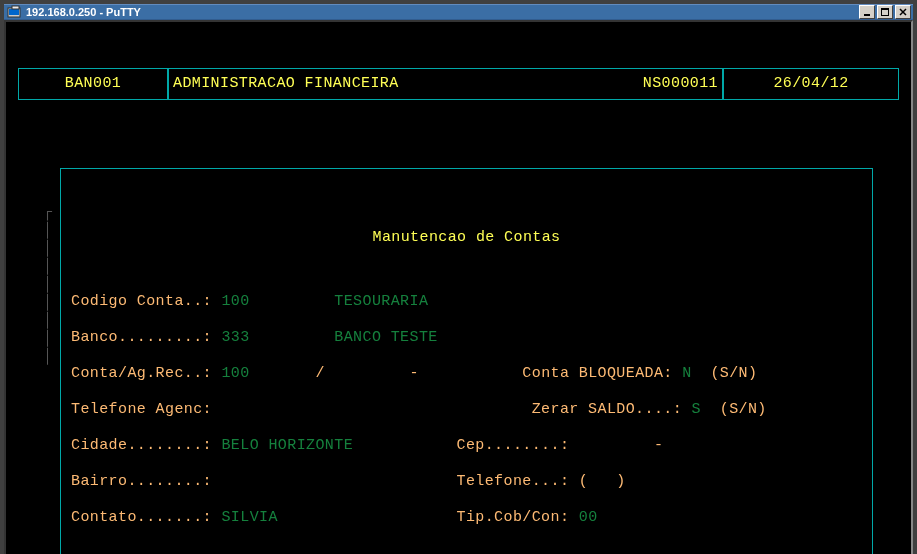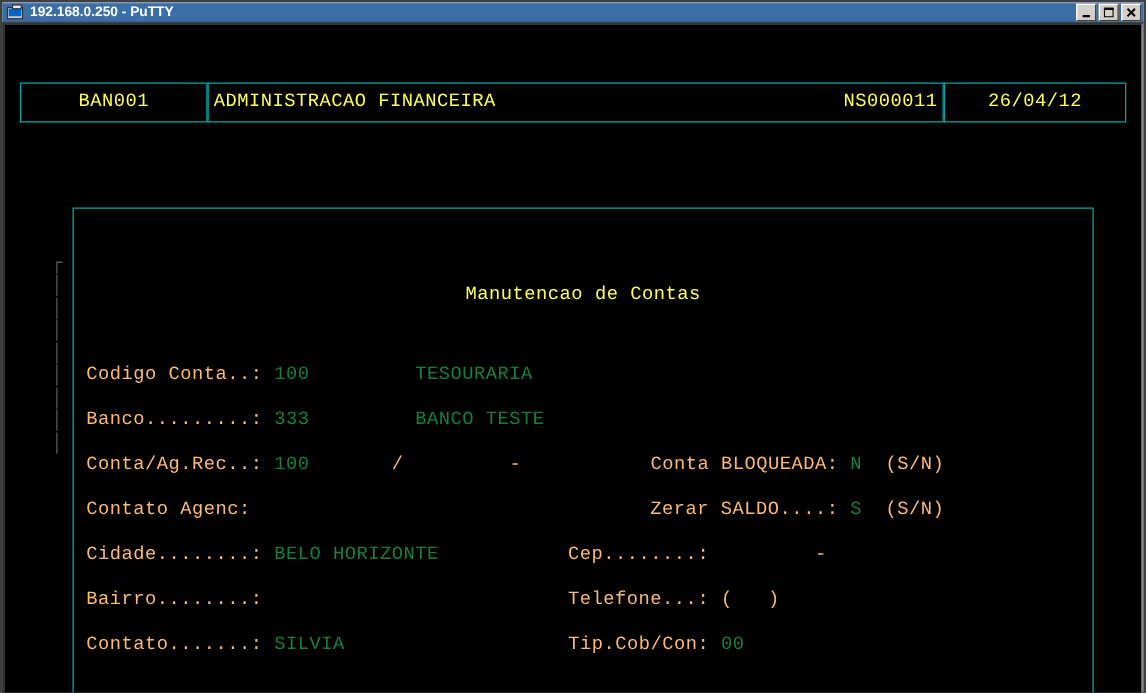--- a/index.html
+++ b/index.html
@@ -8,21 +8,21 @@
     font-family: "Courier New", monospace;
     font-size: 14px;
     overflow: hidden;
     width: 917px;
     height: 554px;
   }
   .window {
     width: 917px;
     height: 554px;
     background: #ece9d8;
-    border: 2px solid #404040;
+    border: 4px solid #404040;
     display: flex;
     flex-direction: column;
   }
   .titlebar {
     height: 22px;
     background: linear-gradient(to bottom, #7b9ecf 0%, #3b6ea5 8%, #3b6ea5 92%, #2a5080 100%);
     color: #fff;
     display: flex;
     align-items: center;
     padding: 0 2px;
@@ -65,21 +65,21 @@
     gap: 0;
     padding: 0 8px;
   }
   .hbox {
     border: 1px solid #00a8a8;
     padding: 6px 5px;
     text-align: center;
   }
   .hbox.code  { width: 150px; }
   .hbox.title { flex: 1; display:flex; justify-content: space-between; padding: 6px 4px;}
-  .hbox.date  { width: 146px; }
+  .hbox.date  { width: 176px; }
 
   .panel {
     margin: 14px 34px 0 50px;
     border: 1px solid #00a8a8;
     position: relative;
     padding: 6px 10px 6px 10px;
   }
   .panel-title {
     text-align: center;
     margin-bottom: 10px;
@@ -138,21 +138,21 @@
       <div class="hbox date yellow">26/04/12</div>
     </div>
 
     <div class="panel">
       <div class="ticks"><div class="tick-row tick-top"></div><div class="tick-row"></div><div class="tick-row"></div><div class="tick-row"></div><div class="tick-row"></div><div class="tick-row"></div><div class="tick-row"></div><div class="tick-row"></div><div class="tick-row"></div></div>
       <div class="panel-title yellow">Manutencao de Contas</div>
 
 <div class="row"><span class="lbl">Codigo Conta..:</span> <span class="val">100</span>         <span class="val">TESOURARIA</span></div>
 <div class="row"><span class="lbl">Banco.........:</span> <span class="val">333</span>         <span class="val">BANCO TESTE</span></div>
 <div class="row"><span class="lbl">Conta/Ag.Rec..:</span> <span class="val">100</span>       <span class="lbl">/</span>         <span class="lbl">-</span>           <span class="lbl">Conta BLOQUEADA:</span> <span class="val">N</span>  <span class="lbl">(S/N)</span></div>
-<div class="row"><span class="lbl">Contato Agenc:</span>                                  <span class="lbl">Zerar SALDO....:</span> <span class="val">S</span>  <span class="lbl">(S/N)</span></div>
+<div class="row"><span class="lbl">Telefone Agenc:</span>                                  <span class="lbl">Zerar SALDO....:</span> <span class="val">S</span>  <span class="lbl">(S/N)</span></div>
 <div class="row"><span class="lbl">Cidade........:</span> <span class="val">BELO HORIZONTE</span>           <span class="lbl">Cep........:</span>         <span class="lbl">-</span></div>
 <div class="row"><span class="lbl">Bairro........:</span>                          <span class="lbl">Telefone...:</span> <span class="lbl">(   )</span></div>
 <div class="row"><span class="lbl">Contato.......:</span> <span class="val">SILVIA</span>                   <span class="lbl">Tip.Cob/Con:</span> <span class="val">00</span></div>
 
 
 
 
 
 
 

